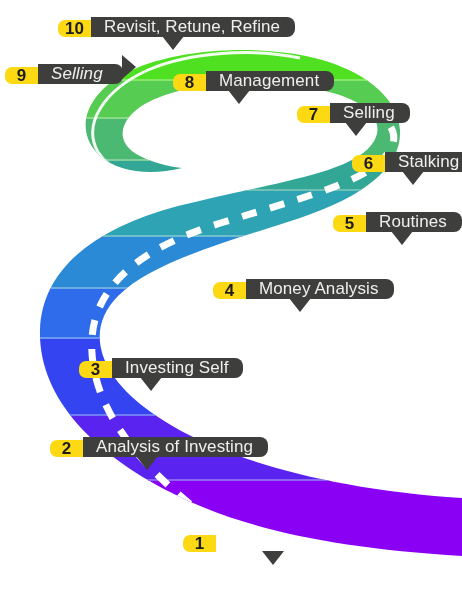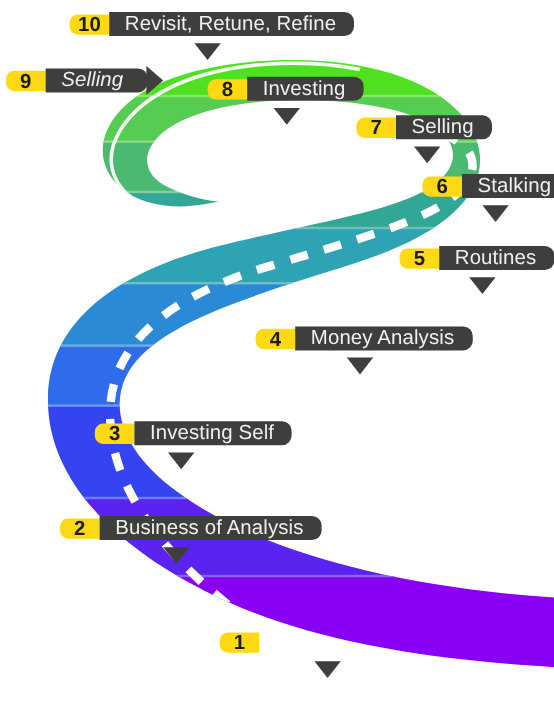--- a/index.html
+++ b/index.html
@@ -17,21 +17,21 @@
   #roadmap-svg{
     position:absolute;
     left:0; top:0;
     width:462px;
     height:600px;
   }
   
   .callout{
     position:absolute;
     display:flex;
-    align-items:center;
+    align-items:flex-end;
     height:34px;
     filter:drop-shadow(0 0 0 rgba(0,0,0,0));
   }
   .callout .num{
     background:#FCD913;
     color:#1c1c1c;
     font-weight:bold;
     font-size:17px;
     display:flex;
     align-items:center;
@@ -188,21 +188,21 @@
   </div>
 
   <div class="callout" style="left:5px; top:50px;">
     <div class="num">9</div>
     <div class="txt" style="padding-right:20px;font-style:italic;">Selling</div>
     <div class="tail-right"></div>
   </div>
 
   <div class="callout" style="left:173px; top:57px;">
     <div class="num">8</div>
-    <div class="txt">Investing</div>
+    <div class="txt">Management</div>
     <div class="tail-down" style="left:55px;"></div>
   </div>
 
   <div class="callout" style="left:297px; top:89px;">
     <div class="num">7</div>
     <div class="txt">Selling</div>
     <div class="tail-down" style="left:48px;"></div>
   </div>
 
   <div class="callout" style="left:352px; top:138px;">
@@ -224,21 +224,21 @@
   </div>
 
   <div class="callout" style="left:79px; top:344px;">
     <div class="num">3</div>
     <div class="txt">Investing Self</div>
     <div class="tail-down" style="left:61px;"></div>
   </div>
 
   <div class="callout" style="left:50px; top:423px;">
     <div class="num">2</div>
-    <div class="txt">Business of Analysis</div>
+    <div class="txt">Analysis of Investing</div>
     <div class="tail-down" style="left:86px;"></div>
   </div>
 
   <div class="callout" style="left:183px; top:518px;">
     <div class="num">1</div>
     <div class="tail-down" style="left:79px;"></div>
   </div>
 
 </div>
 

